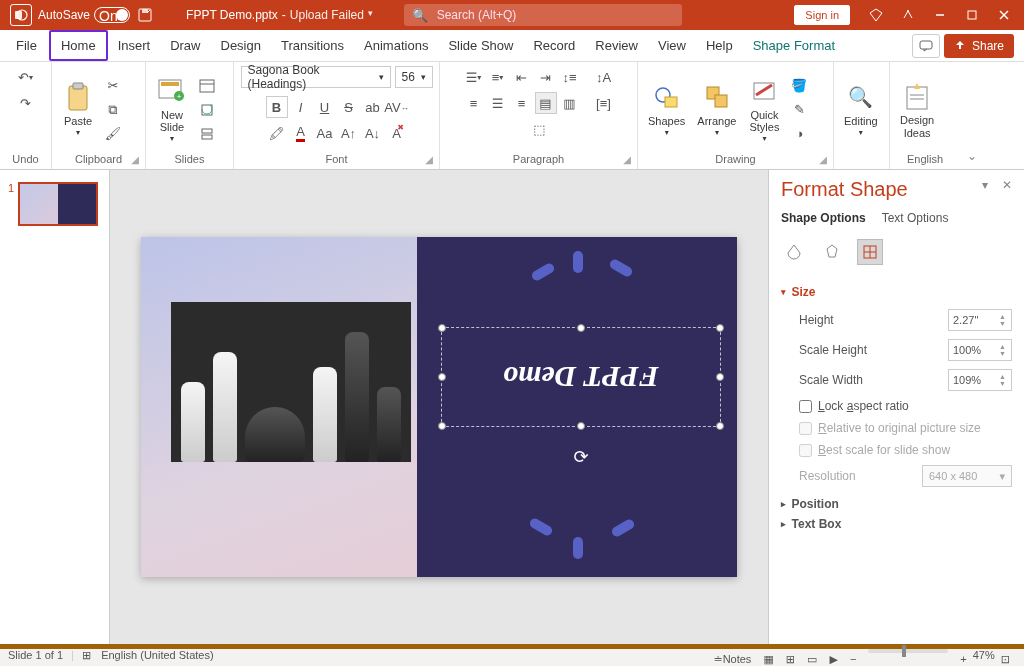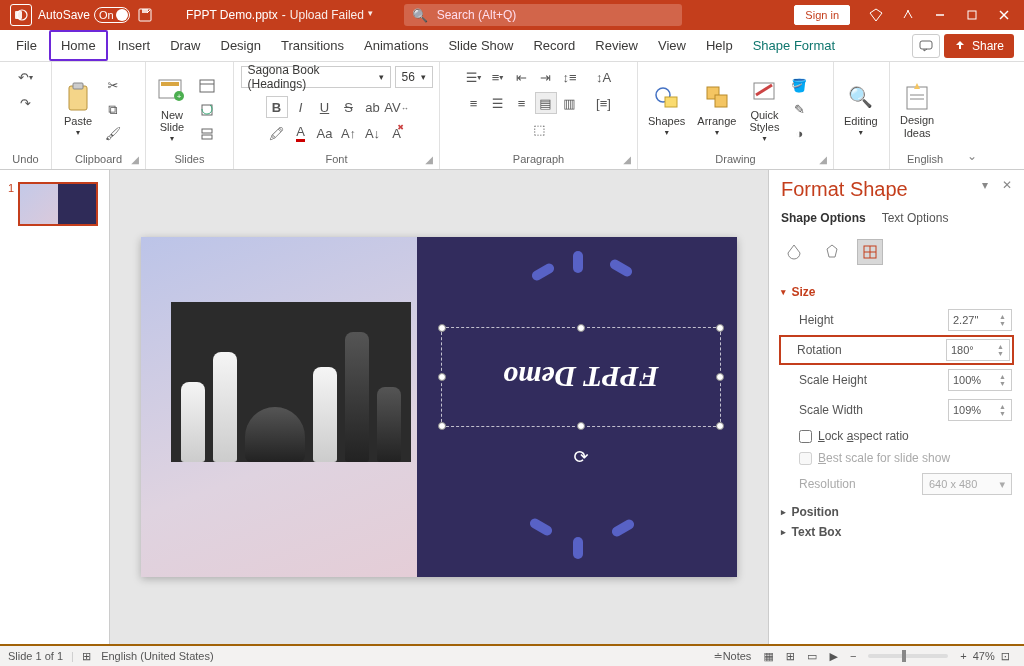--- a/index.html
+++ b/index.html
@@ -68,40 +68,40 @@
 .fp-section-hdr .tri { font-size: 9px;}
 .fp-section-hdr.collapsed { color:#555; }
 .fp-row { display:flex; align-items:center; justify-content:space-between; padding: 4px 0 4px 18px; font-size:12px; color:#555;}
 .fp-row.highlight { border: 2px solid #c43e1c; padding: 2px 2px 2px 16px; margin-left:-2px; margin-right:-2px;}
 .fp-input { width: 64px; height:22px; border:1px solid #ccc; display:flex; align-items:center; padding:0 4px; font-size:11px; background:#fff; position:relative;}
 .fp-input .spin { position:absolute; right:2px; top:1px; bottom:1px; width:10px; display:flex; flex-direction:column; justify-content:center; font-size:7px; color:#999; line-height:1;}
 .fp-check { display:flex; align-items:center; gap:6px; padding: 4px 0 4px 18px; font-size:12px; color:#555;}
 .fp-check input { width:13px; height:13px;}
 .fp-check.disabled { color:#aaa;}
 .fp-dropdown { width: 90px; height:22px; border:1px solid #ccc; display:flex; align-items:center; justify-content:space-between; padding:0 6px; font-size:11px; color:#aaa; background:#fafafa;}
-.statusbar { height:22px; background:#f3f2f1; border-top:2px solid #a16207; display:flex; align-items:center; font-size:11px; color:#555; padding: 0 8px;}
+.statusbar { height:22px; background:#f3f2f1; border-top:5px solid #a16207; display:flex; align-items:flex-start; font-size:11px; color:#555; padding: 0 8px;}
 .statusbar .divider { margin: 0 8px; color:#ccc;}
 .statusbar .flex { flex:1;}
 .statusbar .sb-btn { padding: 0 6px; height:20px; display:flex; align-items:center;}
 .zoom-slider { width:80px; height:4px; background:#ddd; border-radius:2px; position:relative; margin: 0 6px;}
 .zoom-slider .knob { position:absolute; left:42%; top:-4px; width:4px; height:12px; background:#888;}
 svg { display:block; }
 </style>
 </head>
 <body>
 
 <div class="titlebar">
   <div class="pp-icon">
     <svg width="14" height="14" viewBox="0 0 14 14">
         <circle cx="8" cy="7" r="5" fill="none" stroke="#fff" stroke-width="1.2"></circle>
         <rect x="1" y="3" width="7" height="8" rx="1" fill="#fff" opacity=".9"></rect>
       </svg>
   </div>
   <span class="autosave-label">AutoSave</span>
-  <div class="autosave-toggle"><span style="font-size:11px;padding-left:4px;">On</span></div>
+  <div class="autosave-toggle"><span style="font-size:14px;padding-left:4px;">On</span></div>
   <div class="save-icon">
     <svg width="16" height="16" viewBox="0 0 16 16">
         <rect x="2" y="2" width="12" height="12" rx="1" fill="none" stroke="#fff"></rect>
         <rect x="5" y="2" width="6" height="4" fill="#fff" opacity=".8"></rect>
         <path d="M10 6 l3 -3" stroke="#fff"></path>
       </svg>
   </div>
   <div class="doc-title">
     <span>FPPT Demo.pptx</span>
     <span> - </span>
@@ -481,45 +481,42 @@
         <span>Size</span>
       </div>
 
     <div class="fp-row">
       <span>Height</span>
       <div class="fp-input">
           <span>2.27"</span>
           <div class="spin">▲<br>▼</div>
         </div>
     </div>
-    <div class="fp-row highlight">
-      <span>Rotation</span>
-      <div class="fp-input">
-          <span>180°</span>
-          <div class="spin">▲<br>▼</div>
-        </div>
-    </div>
     <div class="fp-row">
       <span>Scale Height</span>
       <div class="fp-input">
           <span>100%</span>
           <div class="spin">▲<br>▼</div>
         </div>
     </div>
     <div class="fp-row">
       <span>Scale Width</span>
       <div class="fp-input">
           <span>109%</span>
           <div class="spin">▲<br>▼</div>
         </div>
     </div>
 
     <label class="fp-check">
         <input type="checkbox" style="">
         <span><u>L</u>ock <u>a</u>spect ratio</span>
+      </label>
+    <label class="fp-check disabled">
+        <input type="checkbox" disabled="" style="">
+        <span><u>R</u>elative to original picture size</span>
       </label>
     <label class="fp-check disabled">
         <input type="checkbox" disabled="" style="">
         <span><u>B</u>est scale for slide show</span>
       </label>
 
     <div class="fp-row" style="color:#aaa;">
       <span>Resolution</span>
       <div class="fp-dropdown">
           <span>640 x 480</span>

